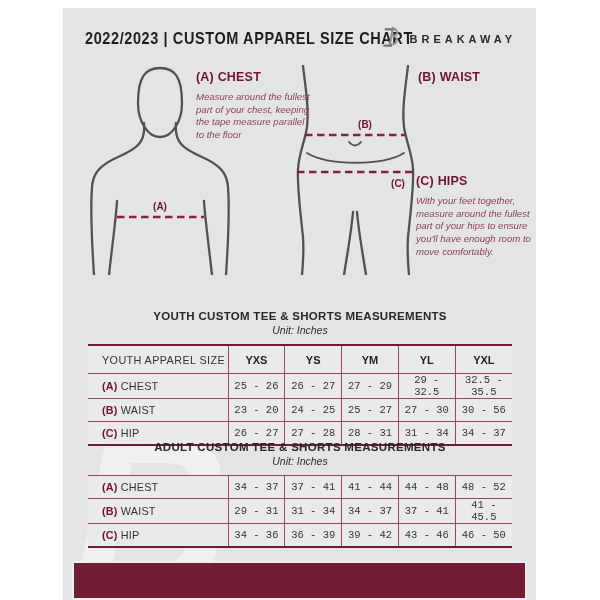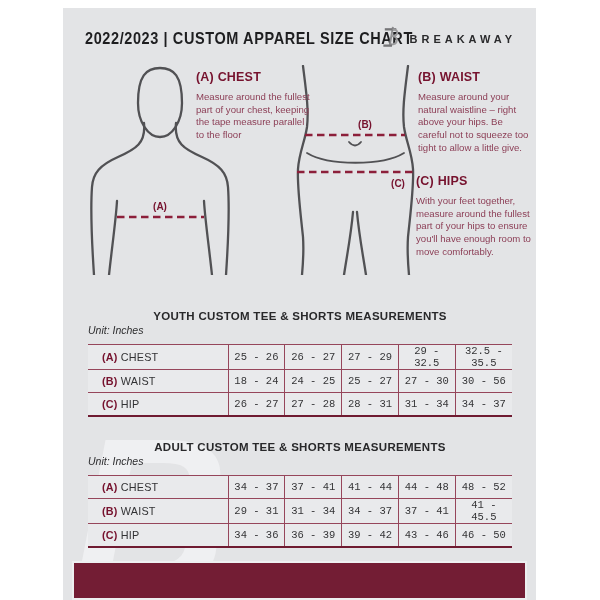--- a/index.html
+++ b/index.html
@@ -24,28 +24,28 @@
   .fig-torso{left:25px;top:57px;}
   .fig-hips{left:230px;top:57px;}
   .instr{position:absolute;width:116px;}
   .instr-a{left:133px;top:62px;}
   .instr-b{left:355px;top:62px;}
   .instr-c{left:353px;top:166px;}
   .instr h3{
     margin:0 0 7px 0;font-size:12.5px;font-weight:bold;color:#76122e;letter-spacing:.2px;
   }
   .instr p{
-    margin:0;font-size:9.6px;line-height:1.32;color:#8c3e56;
+    margin:0;font-size:9.6px;line-height:1.32;font-style:italic;color:#8c3e56;
   }
   
   .tbl-block{position:absolute;left:25px;width:424px;z-index:1;}
   .tbl-youth{top:274px;}
   .tbl-adult{top:405px;}
   .tbl-title{text-align:center;font-size:11.5px;font-weight:bold;color:#28282a;letter-spacing:.3px;margin-top:28px;}
-  .tbl-unit{text-align:left;font-size:10.5px;font-style:italic;color:#2c2c2e;margin-top:2px;}
+  .tbl-unit{text-align:center;font-size:10.5px;font-style:italic;color:#2c2c2e;margin-top:2px;}
   table{border-collapse:collapse;table-layout:fixed;width:424px;margin-top:8px;}
   col.c-label{width:140px;}
   col.c-size{width:56.8px;}
   th,td{
     padding:0;height:22px;vertical-align:middle;background:#e9eaec;
     border-top:1.5px solid #96465b;
   }
   tr.hrow th{height:27px;border-top:2px solid #6f1b31;}
   tr:first-child th{border-top:2px solid #6f1b31;}
   tr.lastrow td,tr.lastrow th{border-bottom:2px solid #6f1b31;margin-top:25px;}
@@ -114,21 +114,20 @@
       <text x="105" y="122" text-anchor="middle" font-size="10" font-weight="bold" fill="#76122e">(C)</text>
     </svg>
   </div>
 
   <div class="instr instr-a">
     <h3>(A) CHEST</h3>
     <p>Measure around the fullest part of your chest, keeping the tape measure parallel to the floor</p>
   </div>
   <div class="instr instr-b">
     <h3>(B) WAIST</h3>
-    <p>Measure around your natural waistline – right above your hips. Be careful not to squeeze too tight to allow a little give.</p>
   </div>
   <div class="instr instr-c">
     <h3>(C) HIPS</h3>
     <p>With your feet together, measure around the fullest part of your hips to ensure you'll have enough room to move comfortably.</p>
   </div>
 
   <div class="watermark">B</div>
 
   <div class="tbl-block tbl-youth">
     <div class="tbl-title">YOUTH CUSTOM TEE &amp; SHORTS MEASUREMENTS</div>
@@ -136,31 +135,39 @@
     <table>
       <colgroup>
           <col class="c-label">
           <col class="c-size">
           <col class="c-size">
           <col class="c-size">
           <col class="c-size">
           <col class="c-size">
         </colgroup>
       <tbody>
+          <tr class="hrow">
+        <th class="lbl-h">YOUTH APPAREL SIZE</th>
+        <th class="size-h vline">YXS</th>
+        <th class="size-h vline">YS</th>
+        <th class="size-h vline">YM</th>
+        <th class="size-h vline">YL</th>
+        <th class="size-h vline">YXL</th>
+      </tr>
       <tr>
         <td class="rowlbl"><b>(A)</b> <span>CHEST</span></td>
         <td class="val vline">25 - 26</td>
         <td class="val vline">26 - 27</td>
         <td class="val vline">27 - 29</td>
         <td class="val vline">29 - 32.5</td>
         <td class="val vline">32.5 - 35.5</td>
       </tr>
       <tr>
         <td class="rowlbl"><b>(B)</b> <span>WAIST</span></td>
-        <td class="val vline">18 - 24</td>
+        <td class="val vline">23 - 20</td>
         <td class="val vline">24 - 25</td>
         <td class="val vline">25 - 27</td>
         <td class="val vline">27 - 30</td>
         <td class="val vline">30 - 56</td>
       </tr>
       <tr class="lastrow">
         <td class="rowlbl"><b>(C)</b> <span>HIP</span></td>
         <td class="val vline">26 - 27</td>
         <td class="val vline">27 - 28</td>
         <td class="val vline">28 - 31</td>

